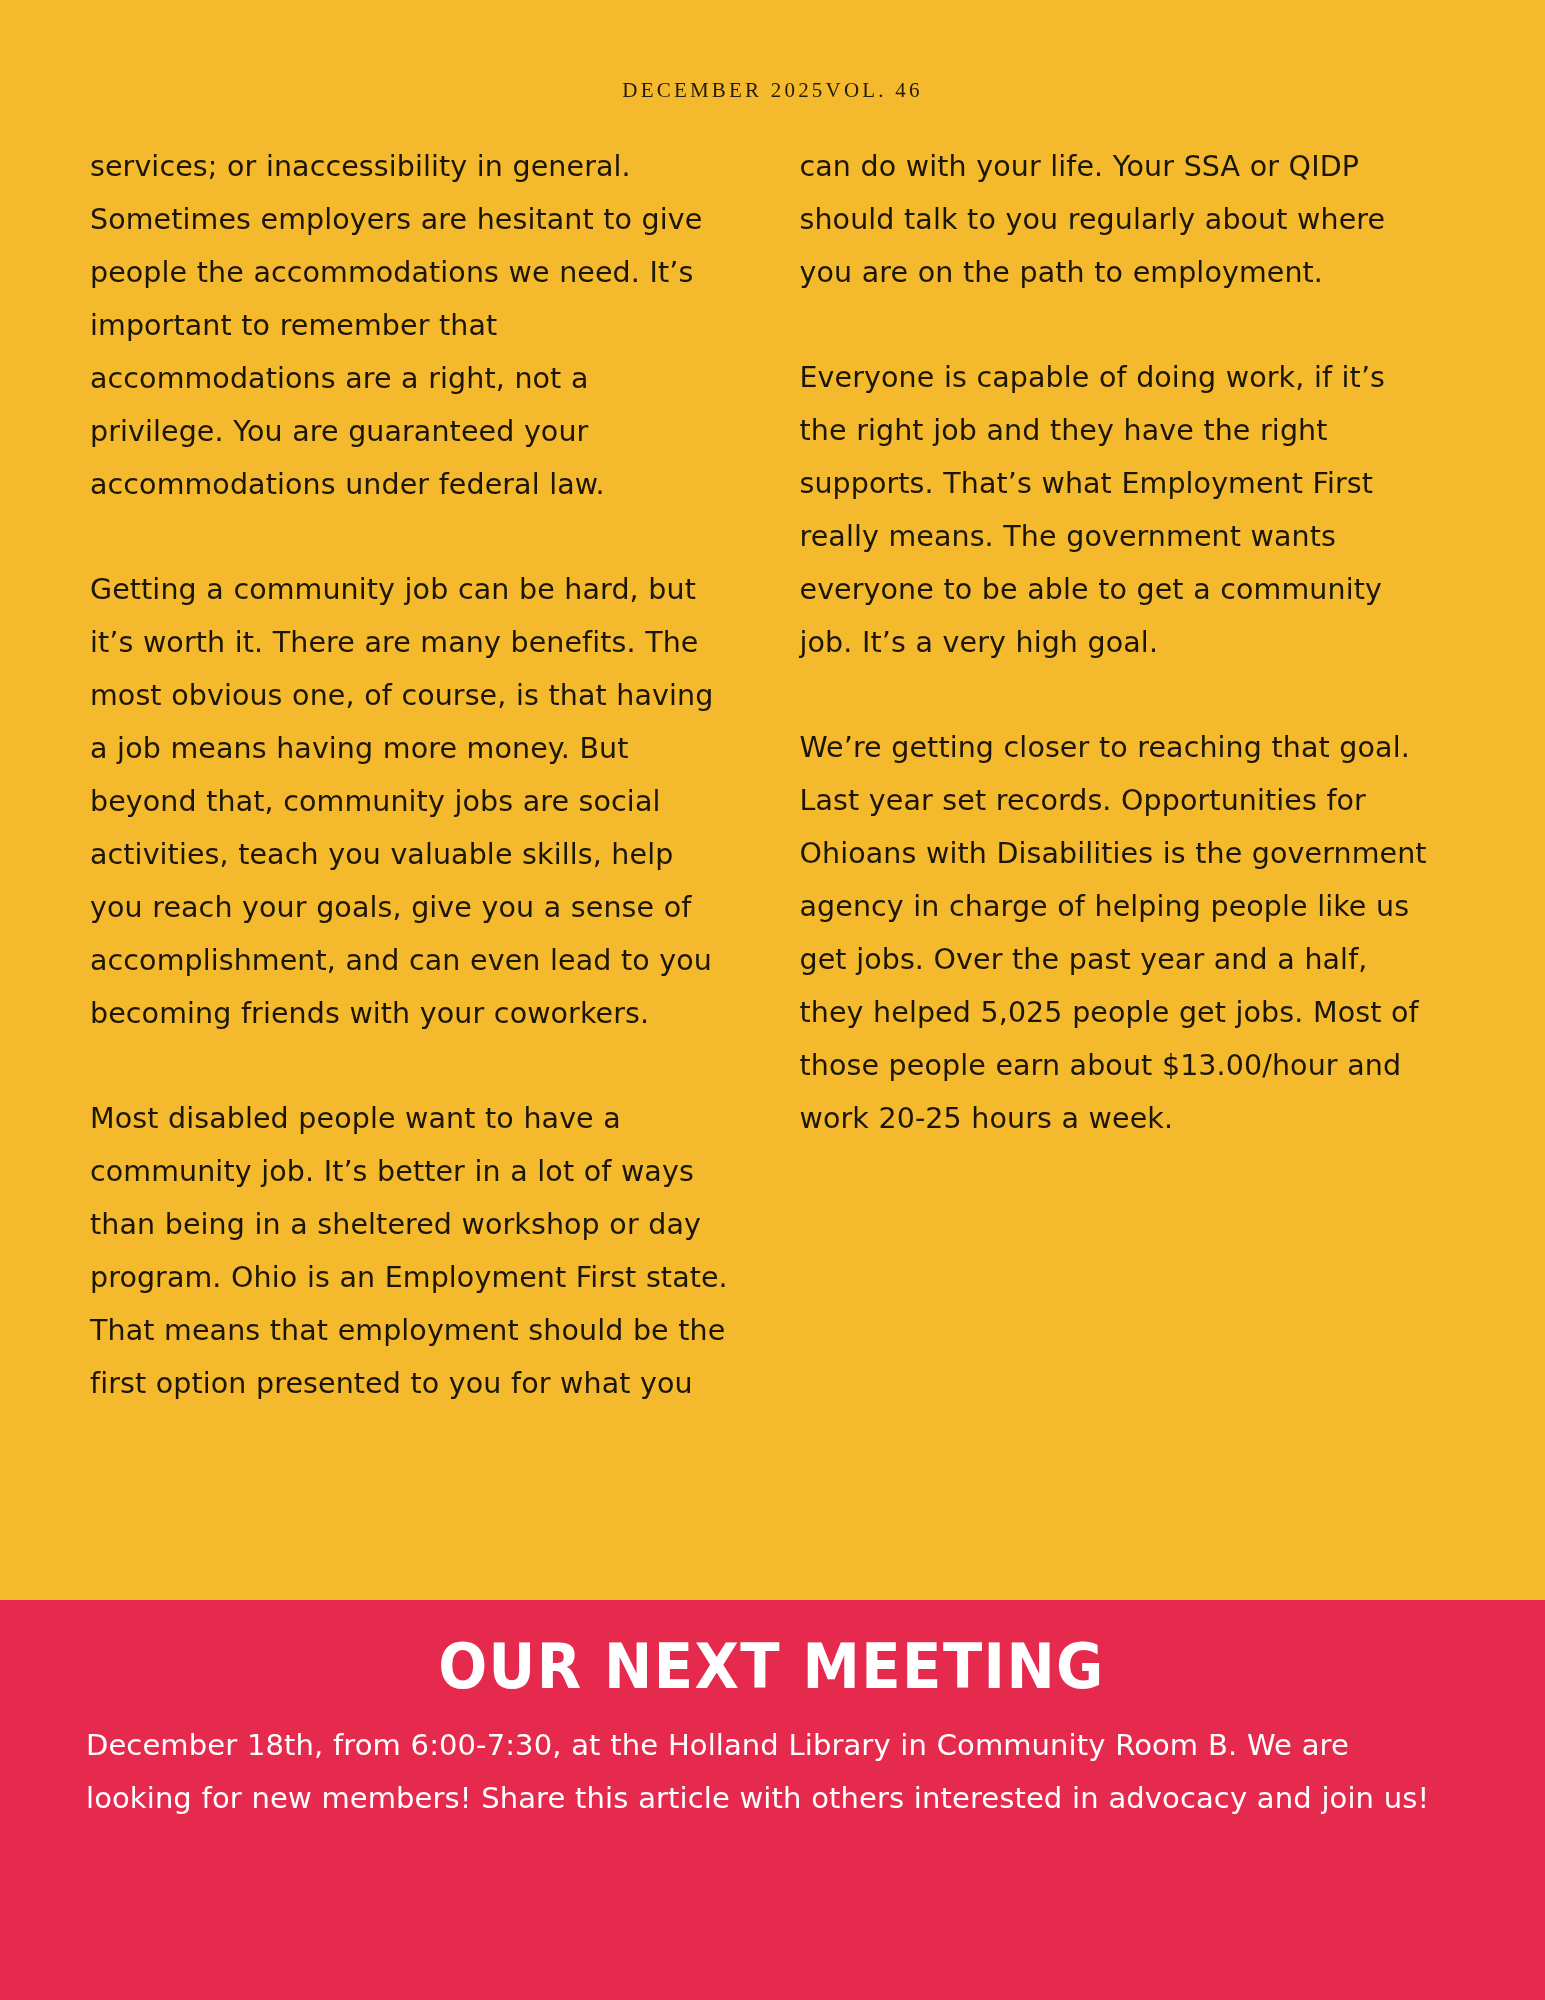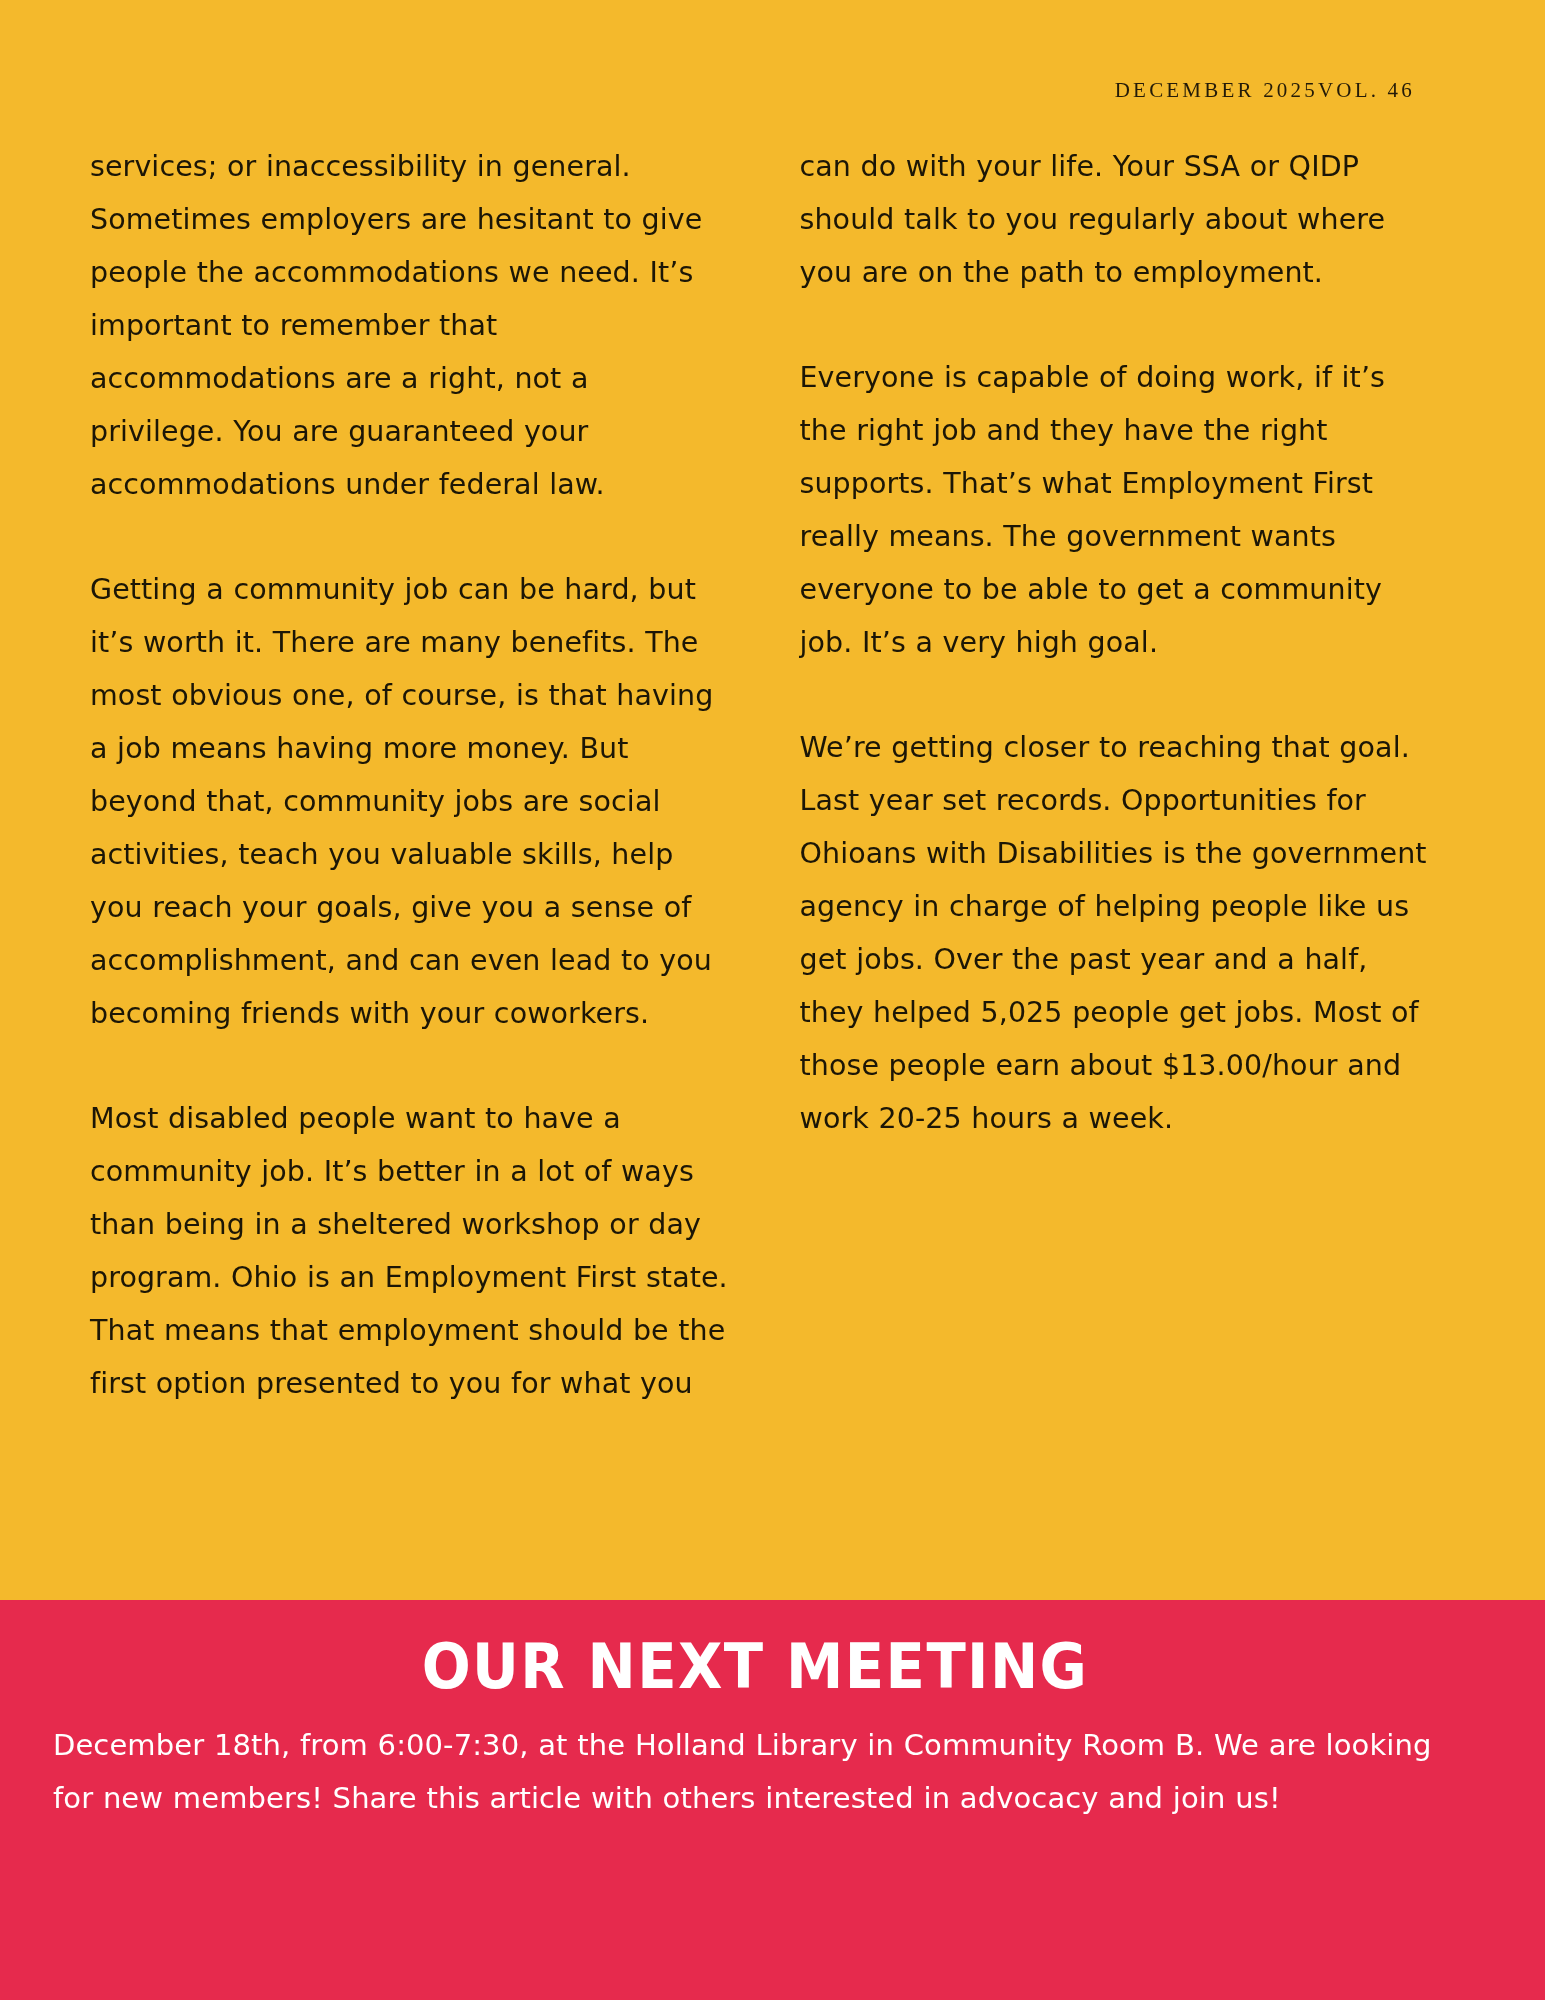--- a/index.html
+++ b/index.html
@@ -29,21 +29,21 @@
   .masthead {
     position: absolute;
     top: 70px;
     left: 0;
     width: 1545px;
     height: 40px;
     padding: 0 130px;
     box-sizing: border-box;
     display: flex;
     align-items: center;
-    justify-content: flex-end;
+    justify-content: center;
   }
   .masthead-item {
     font-family: "Liberation Serif", "DejaVu Serif", serif;
     font-size: 21px;
     letter-spacing: 3.2px;
     color: #241b08;
     text-transform: uppercase;
     line-height: 1;
     white-space: nowrap;
   }
@@ -79,21 +79,21 @@
 
   
   .meeting {
     position: absolute;
     left: 0;
     top: 1600px;
     width: 1545px;
     height: 400px;
     background: #E62A4D;
     box-sizing: border-box;
-    padding: 34px 88px 0 53px;
+    padding: 34px 88px 0 86px;
     overflow: hidden;
   }
   .meeting-title {
     text-align: center;
     color: #ffffff;
     font-family: "DejaVu Sans", sans-serif;
     font-size: 62px;
     font-weight: bold;
     letter-spacing: 1.5px;
     line-height: 1.05;

